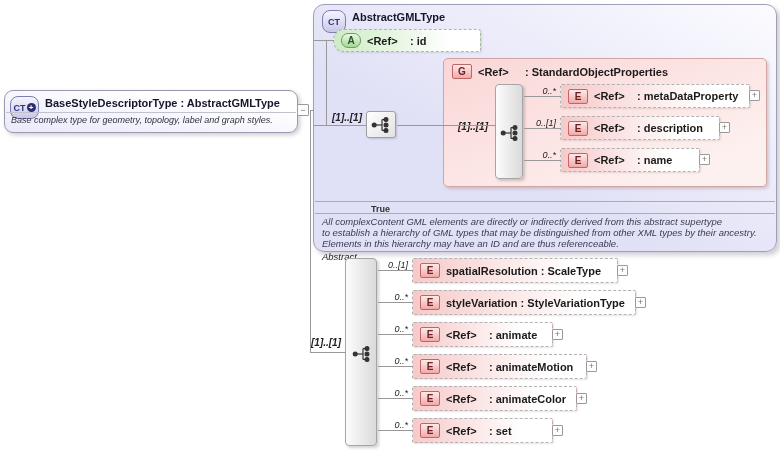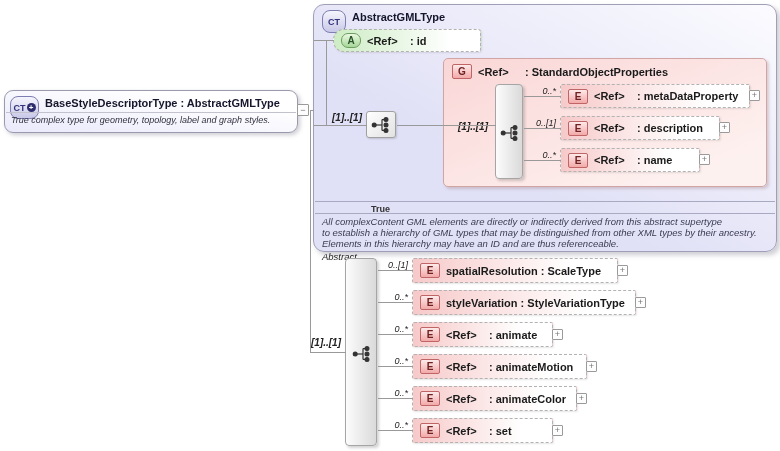--- a/index.html
+++ b/index.html
@@ -89,21 +89,21 @@
 
 <div id="stage">
 
   <div class="abs type-box" style="left:4px;top:90px;width:292px;height:41px;">
     <div class="abs badge ct-icon" style="left:5px;top:5px;width:29px;">
       <span>CT</span>
         <span style="display:inline-flex;width:9px;height:9px;border-radius:50%;background:#2e2e6e;color:#fff;font-size:8px;line-height:9px;align-items:center;justify-content:center;margin-left:1px;">+</span>
     </div>
     <div class="abs title" style="left:40px;top:6px;">BaseStyleDescriptorType : AbstractGMLType</div>
     <div class="abs hline" style="left:1px;top:21px;width:290px;background:#c2c2cf;"></div>
-    <div class="abs anno" style="left:6px;top:24px;">True complex type for geometry, topology, label and graph styles.</div>
+    <div class="abs anno" style="left:6px;top:24px;">Base complex type for geometry, topology, label and graph styles.</div>
   </div>
 
   <div class="abs plus-ctl" style="left:297px;top:104px;width:12px;height:12px;line-height:10px;">−</div>
 
   <div class="abs big-box" style="left:313px;top:4px;width:462px;height:246px;">
     <div class="abs badge ct-icon" style="left:8px;top:5px;">CT</div>
     <div class="abs title" style="left:38px;top:6px;">AbstractGMLType</div>
 
     <div class="abs hline" style="left:1px;top:196px;width:460px;"></div>
     <div class="abs facet-label" style="left:8px;top:198px;">Abstract</div>

